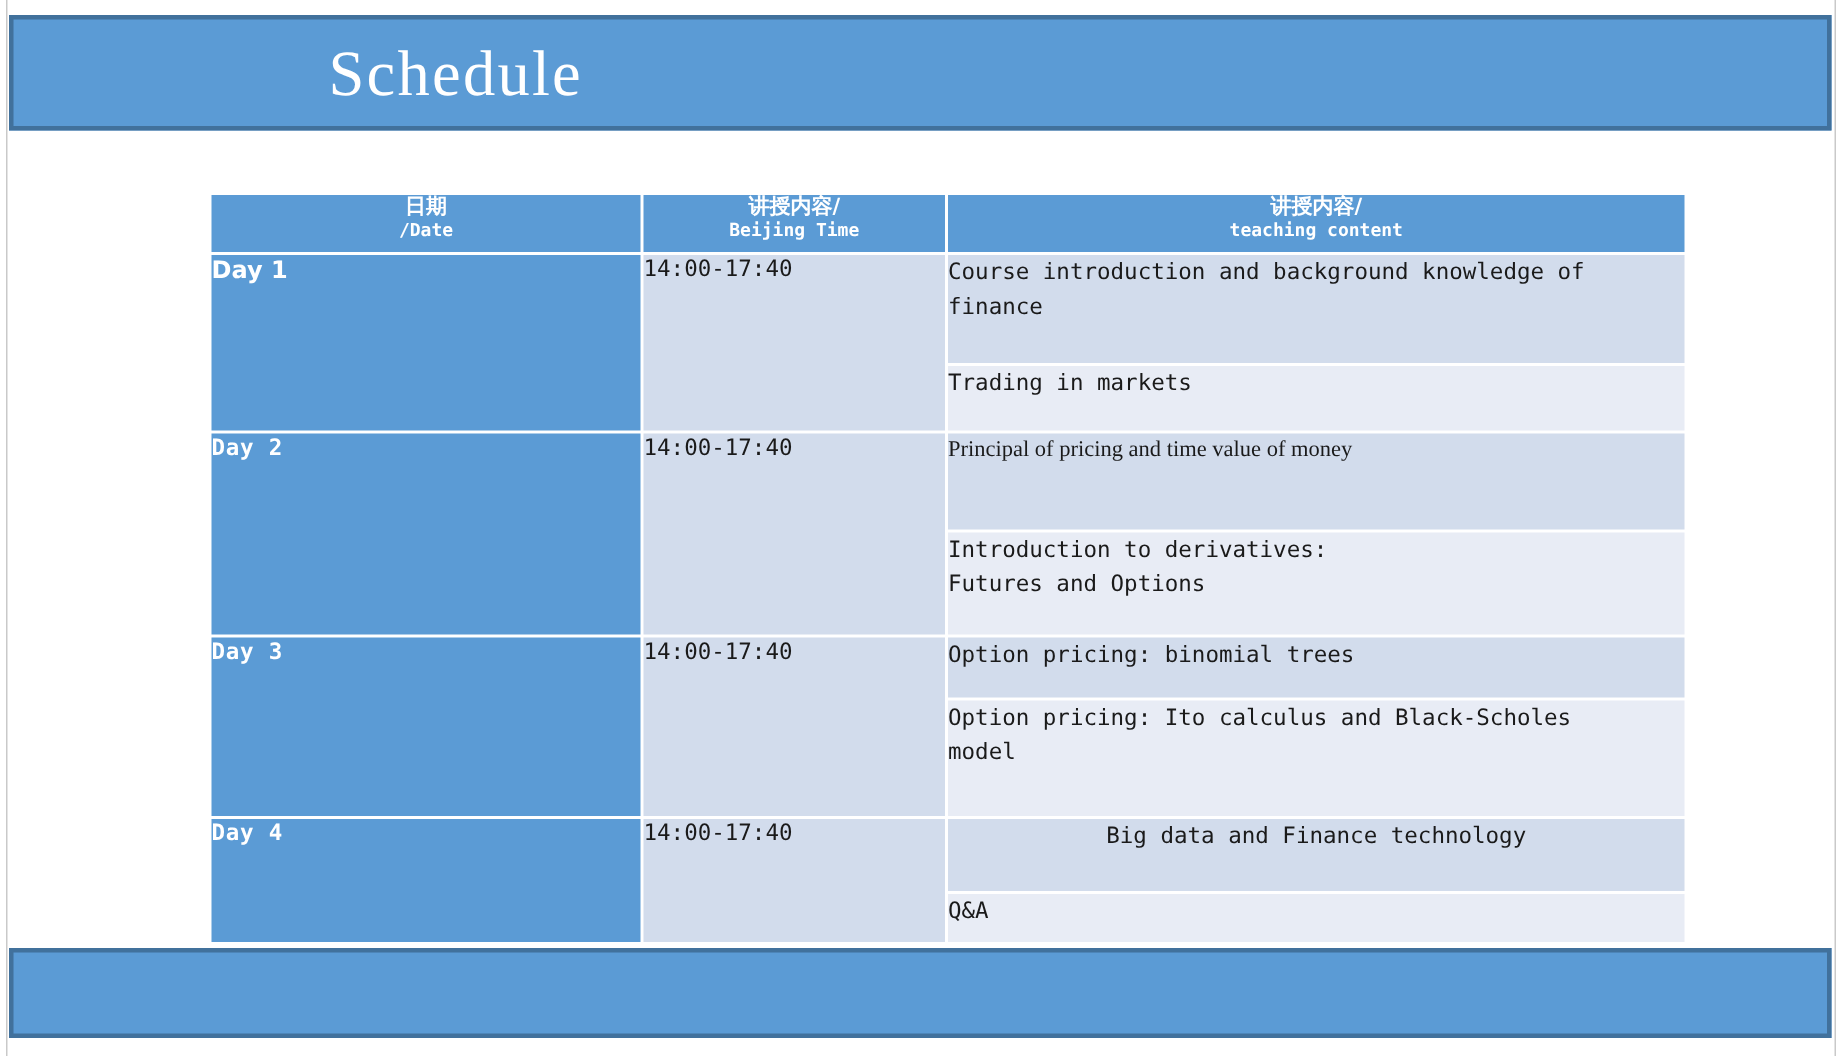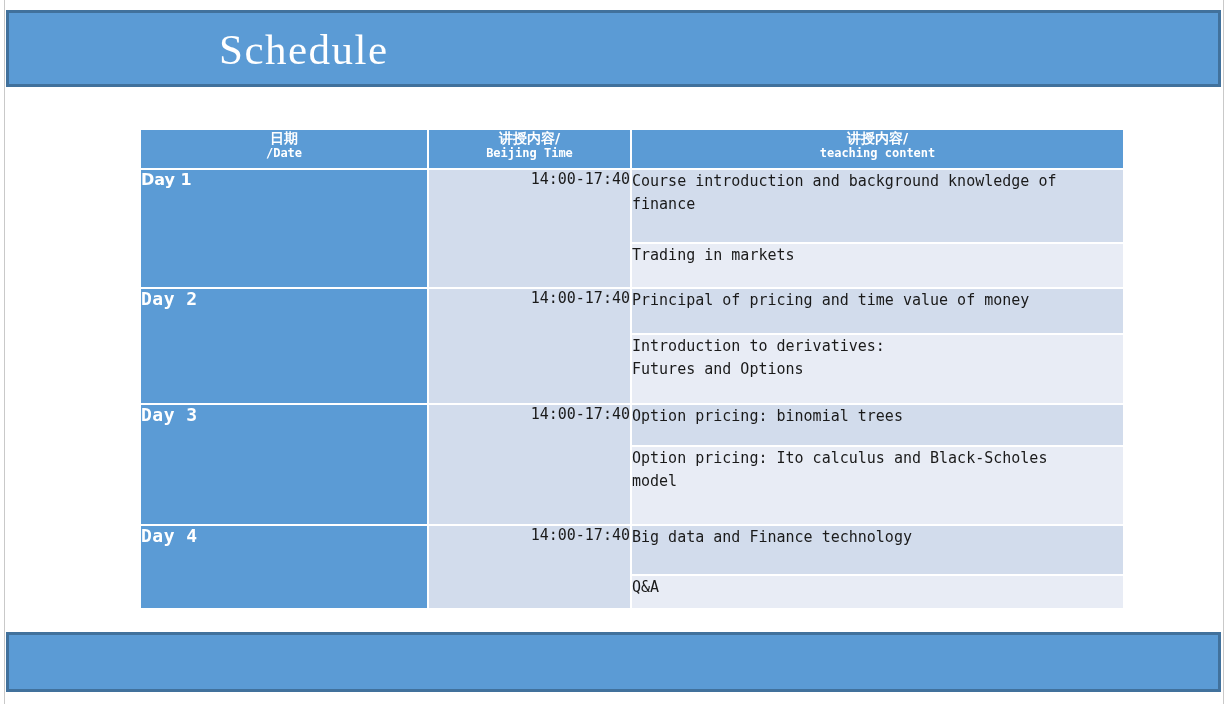--- a/index.html
+++ b/index.html
@@ -119,36 +119,36 @@
 
   
   .date-cell {
     background: #5b9bd5;
     color: #ffffff;
     padding: 6px 0 0 9px;
     box-sizing: border-box;
   }
   .date-label {
     font-family: "DejaVu Sans Mono", "Liberation Mono", monospace;
-    font-size: 18px;
+    font-size: 15px;
     font-weight: bold;
     line-height: 19px;
     letter-spacing: 0.5px;
   }
   .date-label.sans {
     font-family: "DejaVu Sans", "Liberation Sans", sans-serif;
     font-size: 16px;
     letter-spacing: 0;
   }
 
   
   .time-cell {
     background: #d2dcec;
     color: #1a1a1a;
-    text-align: right;
+    text-align: left;
     padding: 8px 0 0 0;
     box-sizing: border-box;
   }
   .time-label {
     font-family: "DejaVu Sans Mono", "Liberation Mono", monospace;
     font-size: 15px;
     line-height: 19px;
   }
 
   
@@ -160,25 +160,25 @@
     font-size: 15px;
     line-height: 23px;
     white-space: pre-line;
   }
   .topic-cell.shade-dark  { background: #d2dcec; margin-left: 35px; }
   .topic-cell.shade-light { background: #e8ecf5; }
 
   
   .h-a { height: 72px; }
   .h-b { height: 43px; }
-  .h-c { height: 44px; }
+  .h-c { height: 64px; font-family: Liberation Serif, serif; }
   .h-d { height: 68px; }
   .h-e { height: 40px; }
   .h-f { height: 77px; }
-  .h-g { height: 48px; }
+  .h-g { height: 48px; text-align: center; }
   .h-h { height: 32px; }
 </style>
 </head>
 <body>
 
 <div class="slide">
 
   <div class="page-frame"></div>
 
   <div class="header-band"></div>

